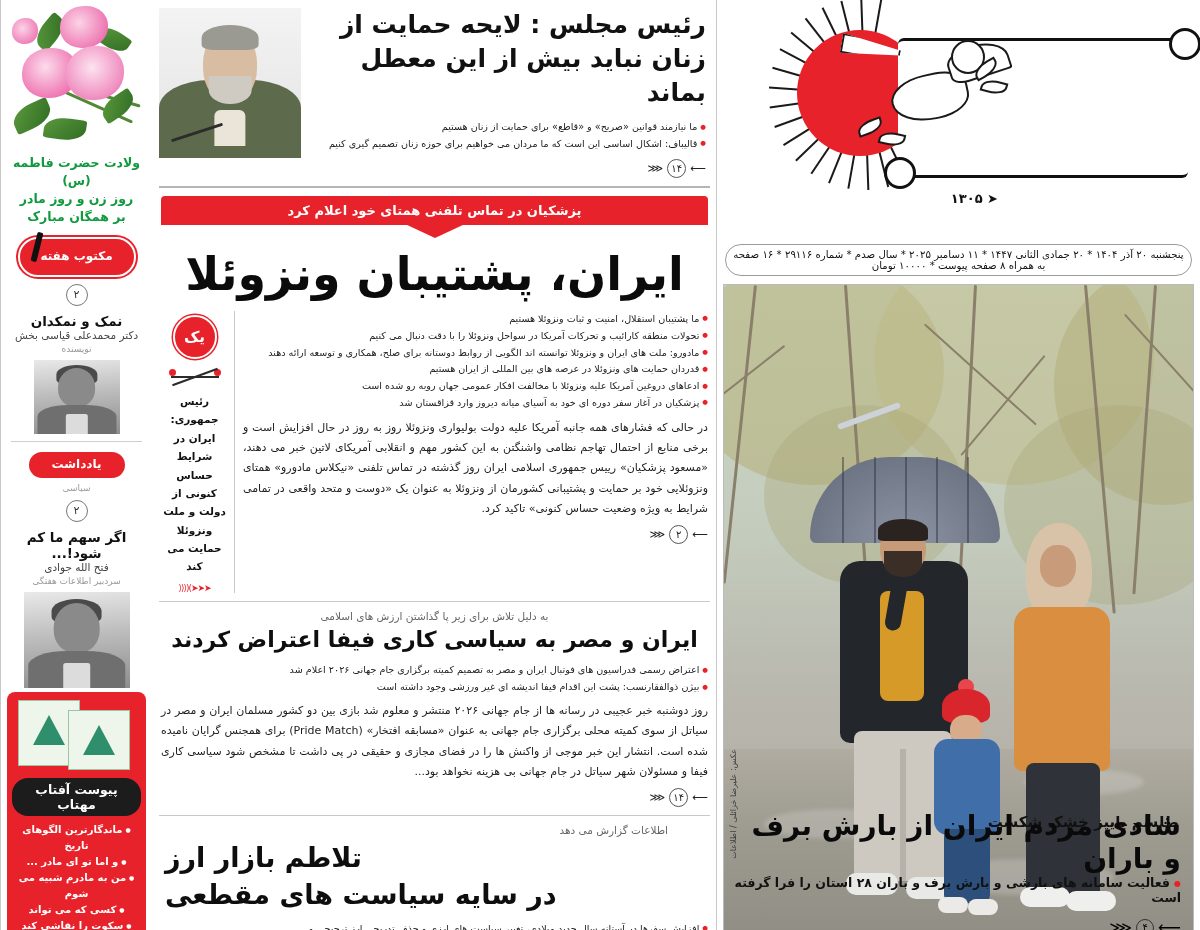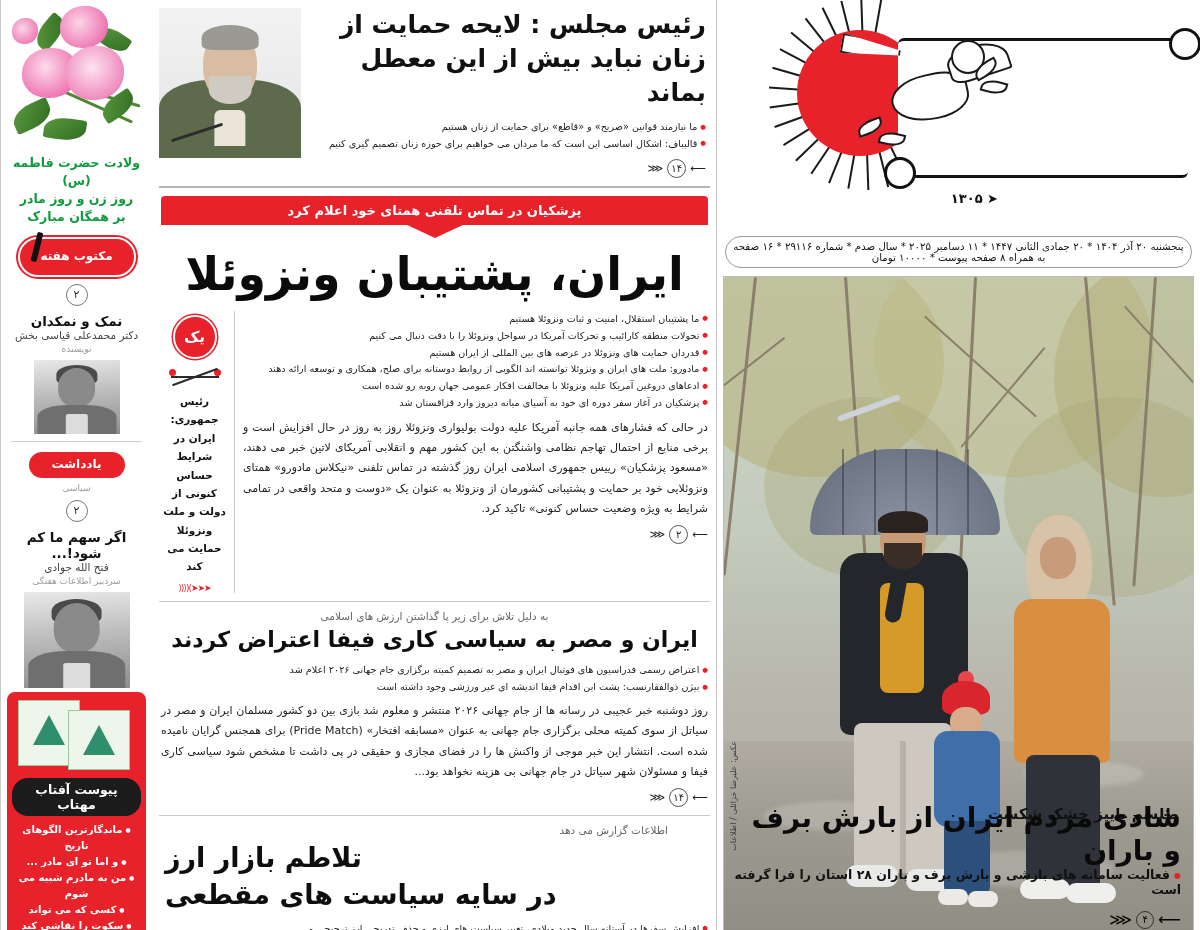--- a/index.html
+++ b/index.html
@@ -198,21 +198,21 @@
   .angel .head { position:absolute; left: 96px; top: 18px; width: 34px; height: 34px; background:#fff;
       border:2.5px solid #1a1a1a; border-radius:50%; }
   .angel .wing { position:absolute; left: 92px; top: 22px; width: 62px; height: 34px; background:#fff;
       border:2.5px solid #1a1a1a; border-radius: 60% 90% 10% 40%; transform: rotate(-18deg);}
   .angel .horn { position:absolute; left: -14px; top: 16px; width: 60px; height: 20px; background:#fff;
       border:2.5px solid #1a1a1a; clip-path: polygon(0 0, 100% 38%, 100% 62%, 0 100%); transform: rotate(10deg);}
   .angel .leaf2 { position:absolute; background:#fff; border:2px solid #1a1a1a; border-radius: 70% 0 70% 0;
       width: 26px; height: 14px; }
 
   .datebar {
-    margin: 4px 8px 0; border: 1px solid #9a9a9a; border-radius: 16px;
+    margin: 12px 8px 0; border: 1px solid #9a9a9a; border-radius: 16px;
     text-align:center; font-size: 10.2px; color:#111; padding: 4px 6px; direction: rtl;
   }
 
   .photo-frame { margin: 8px 6px 0; border: 1px solid #bbb; height: 676px; position:relative; overflow:hidden;
      background: linear-gradient(180deg,#cfd8c8 0%, #c3cbbc 38%, #b8b6ad 62%, #a9a59c 100%); }
   .trees { position:absolute; inset:0; }
   .branch { position:absolute; background: #8a7f6b; transform-origin: 0 0; border-radius: 2px; }
   .foliage { position:absolute; border-radius:50%; background: rgba(181,176,120,0.55); }
   .ground { position:absolute; left:0; right:0; bottom:0; height: 210px;
      background: linear-gradient(180deg,#b0aca1 0%, #9d9a90 40%, #8e8b82 100%); }
@@ -384,22 +384,22 @@
     <div class="rule thick"></div>
 
     <div class="red-banner">پزشکیان در تماس تلفنی همتای خود اعلام کرد</div>
 
     <div class="main-head">ایران، پشتیبان ونزوئلا</div>
 
     <div class="main-body-wrap">
       <div class="main-left-col">
         <div class="bullet">ما پشتیبان استقلال، امنیت و ثبات ونزوئلا هستیم</div>
         <div class="bullet">تحولات منطقه کارائیب و تحرکات آمریکا در سواحل ونزوئلا را با دقت دنبال می کنیم</div>
+        <div class="bullet">مادورو: ملت های ایران و ونزوئلا توانسته اند الگویی از روابط دوستانه برای صلح، همکاری و توسعه ارائه دهند</div>
         <div class="bullet">قدردان حمایت های ونزوئلا در عرصه های بین المللی از ایران هستیم</div>
-        <div class="bullet">مادورو: ملت های ایران و ونزوئلا توانسته اند الگویی از روابط دوستانه برای صلح، همکاری و توسعه ارائه دهند</div>
         <div class="bullet">ادعاهای دروغین آمریکا علیه ونزوئلا با مخالفت افکار عمومی جهان روبه رو شده است</div>
         <div class="bullet">پزشکیان در آغاز سفر دوره ای خود به آسیای میانه دیروز وارد قزاقستان شد</div>
         <div class="body-text" style="margin-top:6px;">در حالی که فشارهای همه جانبه آمریکا علیه دولت بولیواری ونزوئلا روز به روز در حال افزایش است و برخی منابع از احتمال تهاجم نظامی واشنگتن به این کشور مهم و انقلابی آمریکای لاتین خبر می دهند، «مسعود پزشکیان» رییس جمهوری اسلامی ایران روز گذشته در تماس تلفنی «نیکلاس مادورو» همتای ونزوئلایی خود بر حمایت و پشتیبانی کشورمان از ونزوئلا به عنوان یک «دوست و متحد واقعی در تمامی شرایط به ویژه وضعیت حساس کنونی» تاکید کرد.</div>
         <div class="jump" style="padding-left:0;">
           <span class="arr">⟵</span>
           <span class="circ">۲</span>
           <span class="arr">⋘</span>
         </div>
       </div>
 

